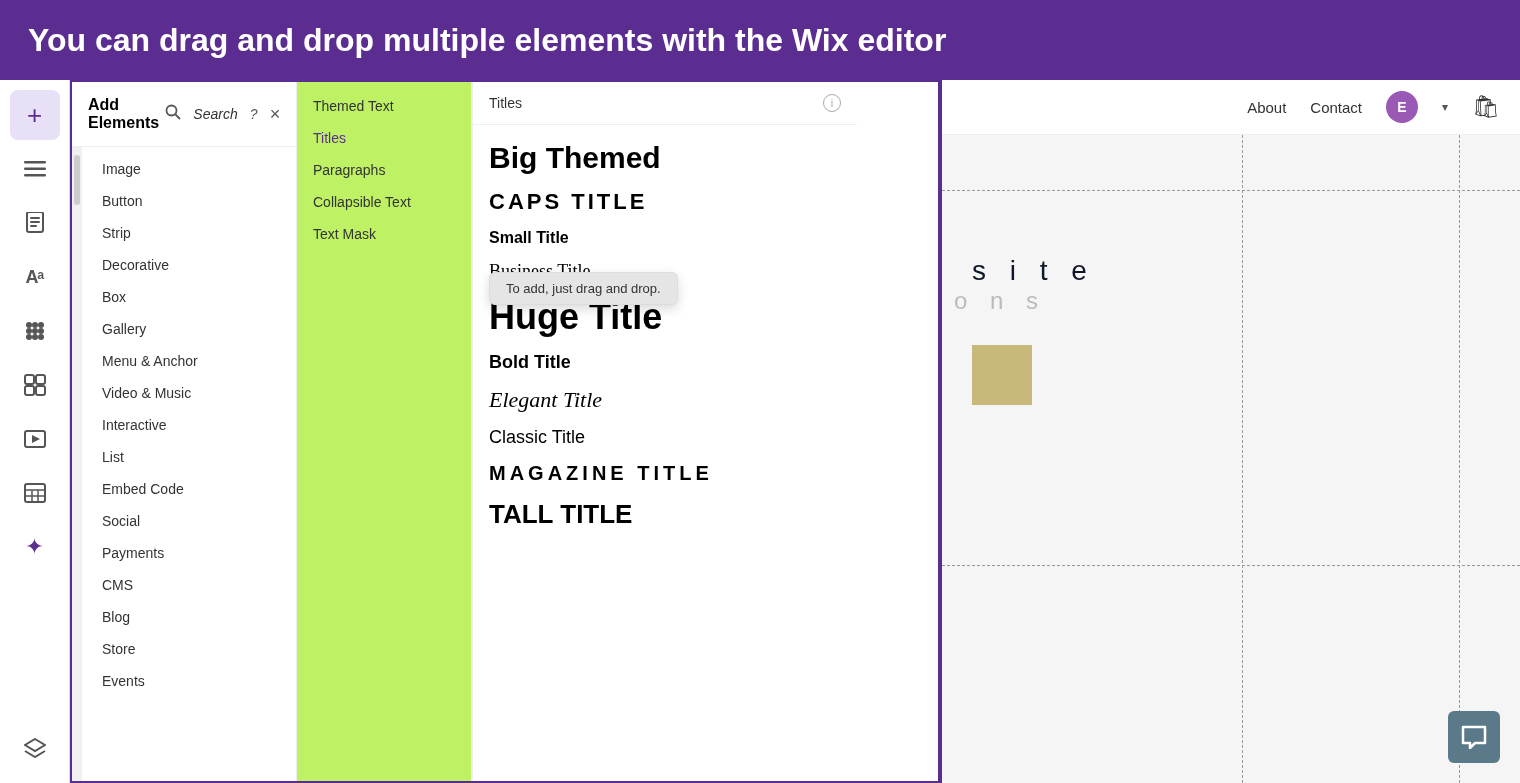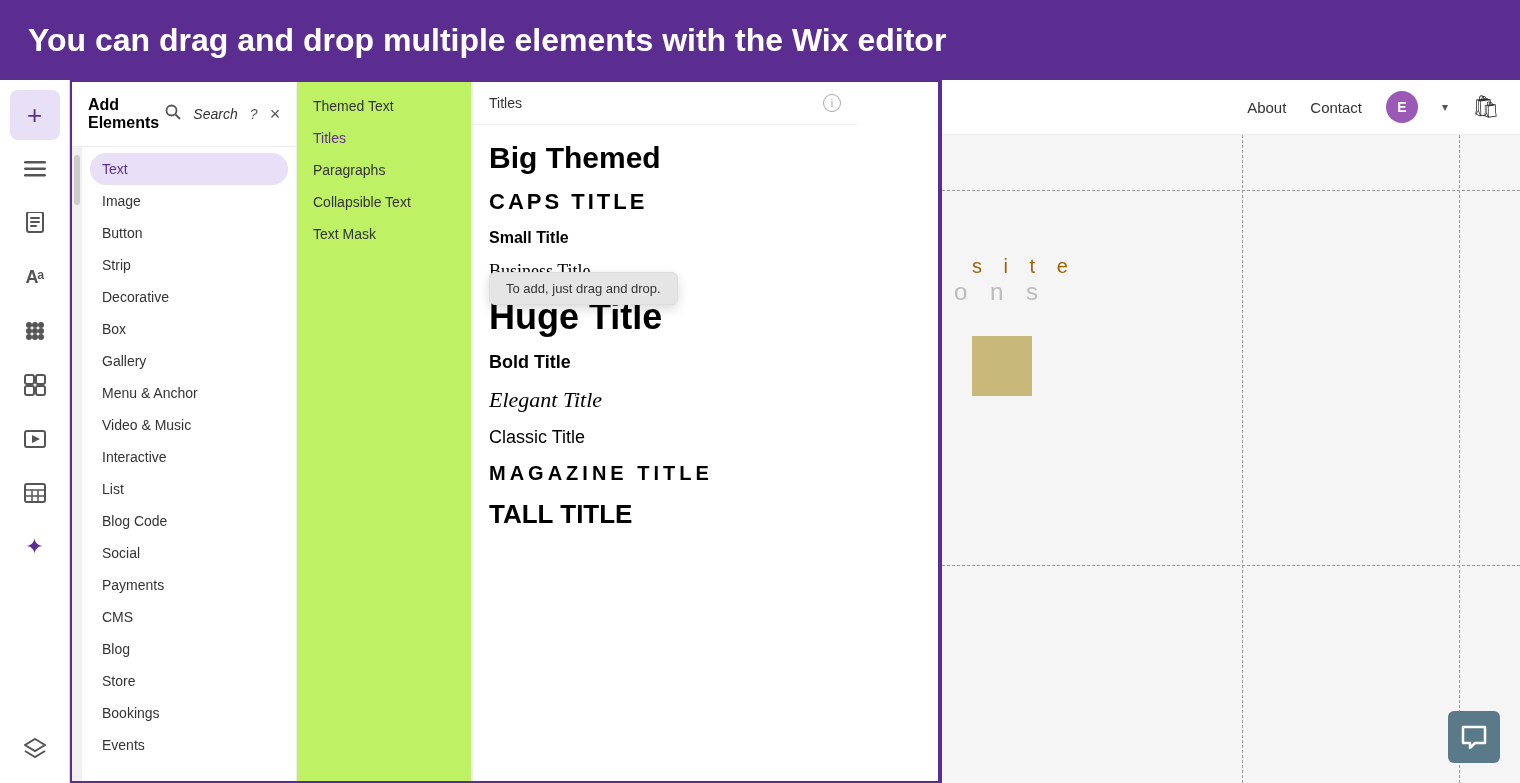--- a/index.html
+++ b/index.html
@@ -245,23 +245,23 @@
     }
     .guide-line-h {
       position: absolute;
       left: 0;
       right: 0;
       height: 1px;
       border-top: 1.5px dashed #999;
     }
 
     .site-text-large {
-      font-size: 20px;
+      font-size: 28px;
       letter-spacing: 8px;
-      color: #a16207;
+      color: #0f172a;
       margin-top: 120px;
       margin-left: 30px;
     }
 
     .site-text-small {
       font-size: 24px;
       letter-spacing: 8px;
       color: #bbb;
       margin-left: 12px;
     }
@@ -389,38 +389,36 @@
         </div>
       </div>
 
       <div style="display:flex; align-items:stretch; flex:1; overflow:hidden;">
 
         <div style="width:10px; background:#f0f0f0; position:relative; flex-shrink:0;">
           <div style="width:6px; height:50px; background:#ccc; border-radius:3px; position:absolute; top:8px; left:2px;"></div>
         </div>
 
         <div style="flex:1; overflow-y:auto; padding:6px 0;">
-          <div class="category-item active">Text</div>
           <div class="category-item">Image</div>
           <div class="category-item">Button</div>
           <div class="category-item">Strip</div>
           <div class="category-item">Decorative</div>
           <div class="category-item">Box</div>
           <div class="category-item">Gallery</div>
           <div class="category-item">Menu &amp; Anchor</div>
           <div class="category-item">Video &amp; Music</div>
           <div class="category-item">Interactive</div>
           <div class="category-item">List</div>
-          <div class="category-item">Blog Code</div>
+          <div class="category-item">Embed Code</div>
           <div class="category-item">Social</div>
           <div class="category-item">Payments</div>
           <div class="category-item">CMS</div>
           <div class="category-item">Blog</div>
           <div class="category-item">Store</div>
-          <div class="category-item">Bookings</div>
           <div class="category-item">Events</div>
         </div>
       </div>
     </div>
 
     <div class="sub-panel">
       <div class="sub-item">Themed Text</div>
       <div class="sub-item active">Titles</div>
       <div class="sub-item">Paragraphs</div>
       <div class="sub-item">Collapsible Text</div>

